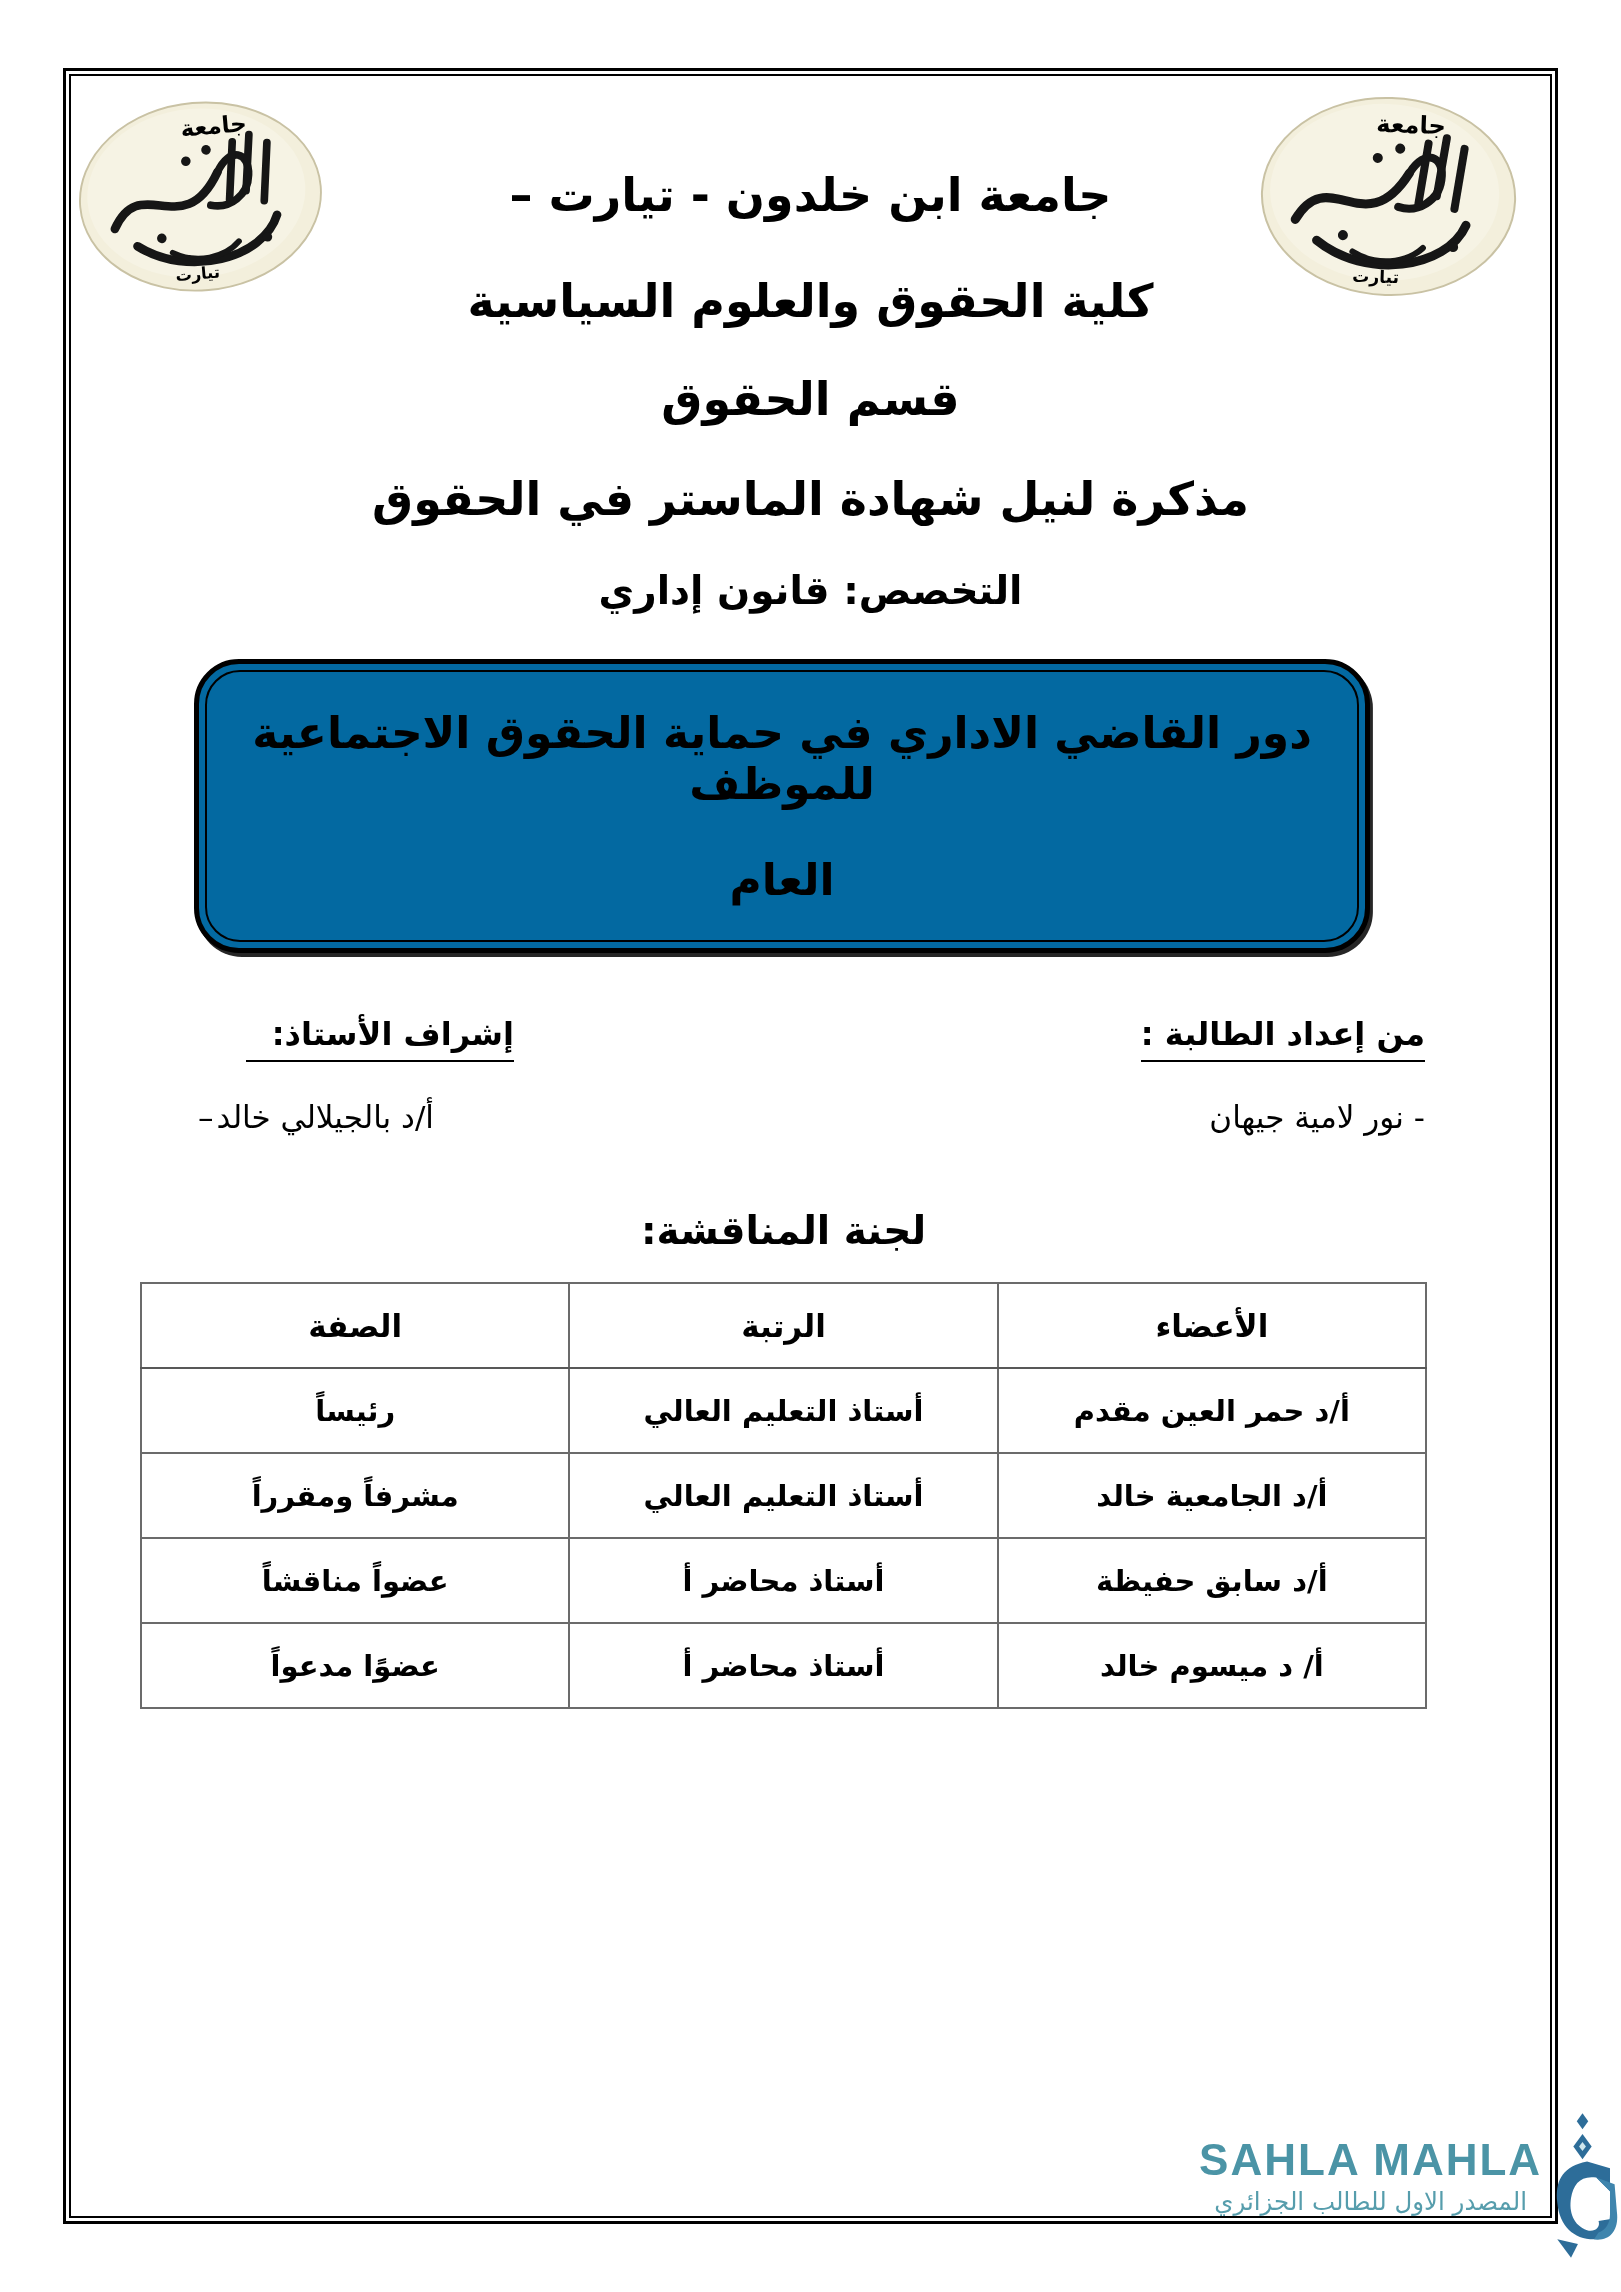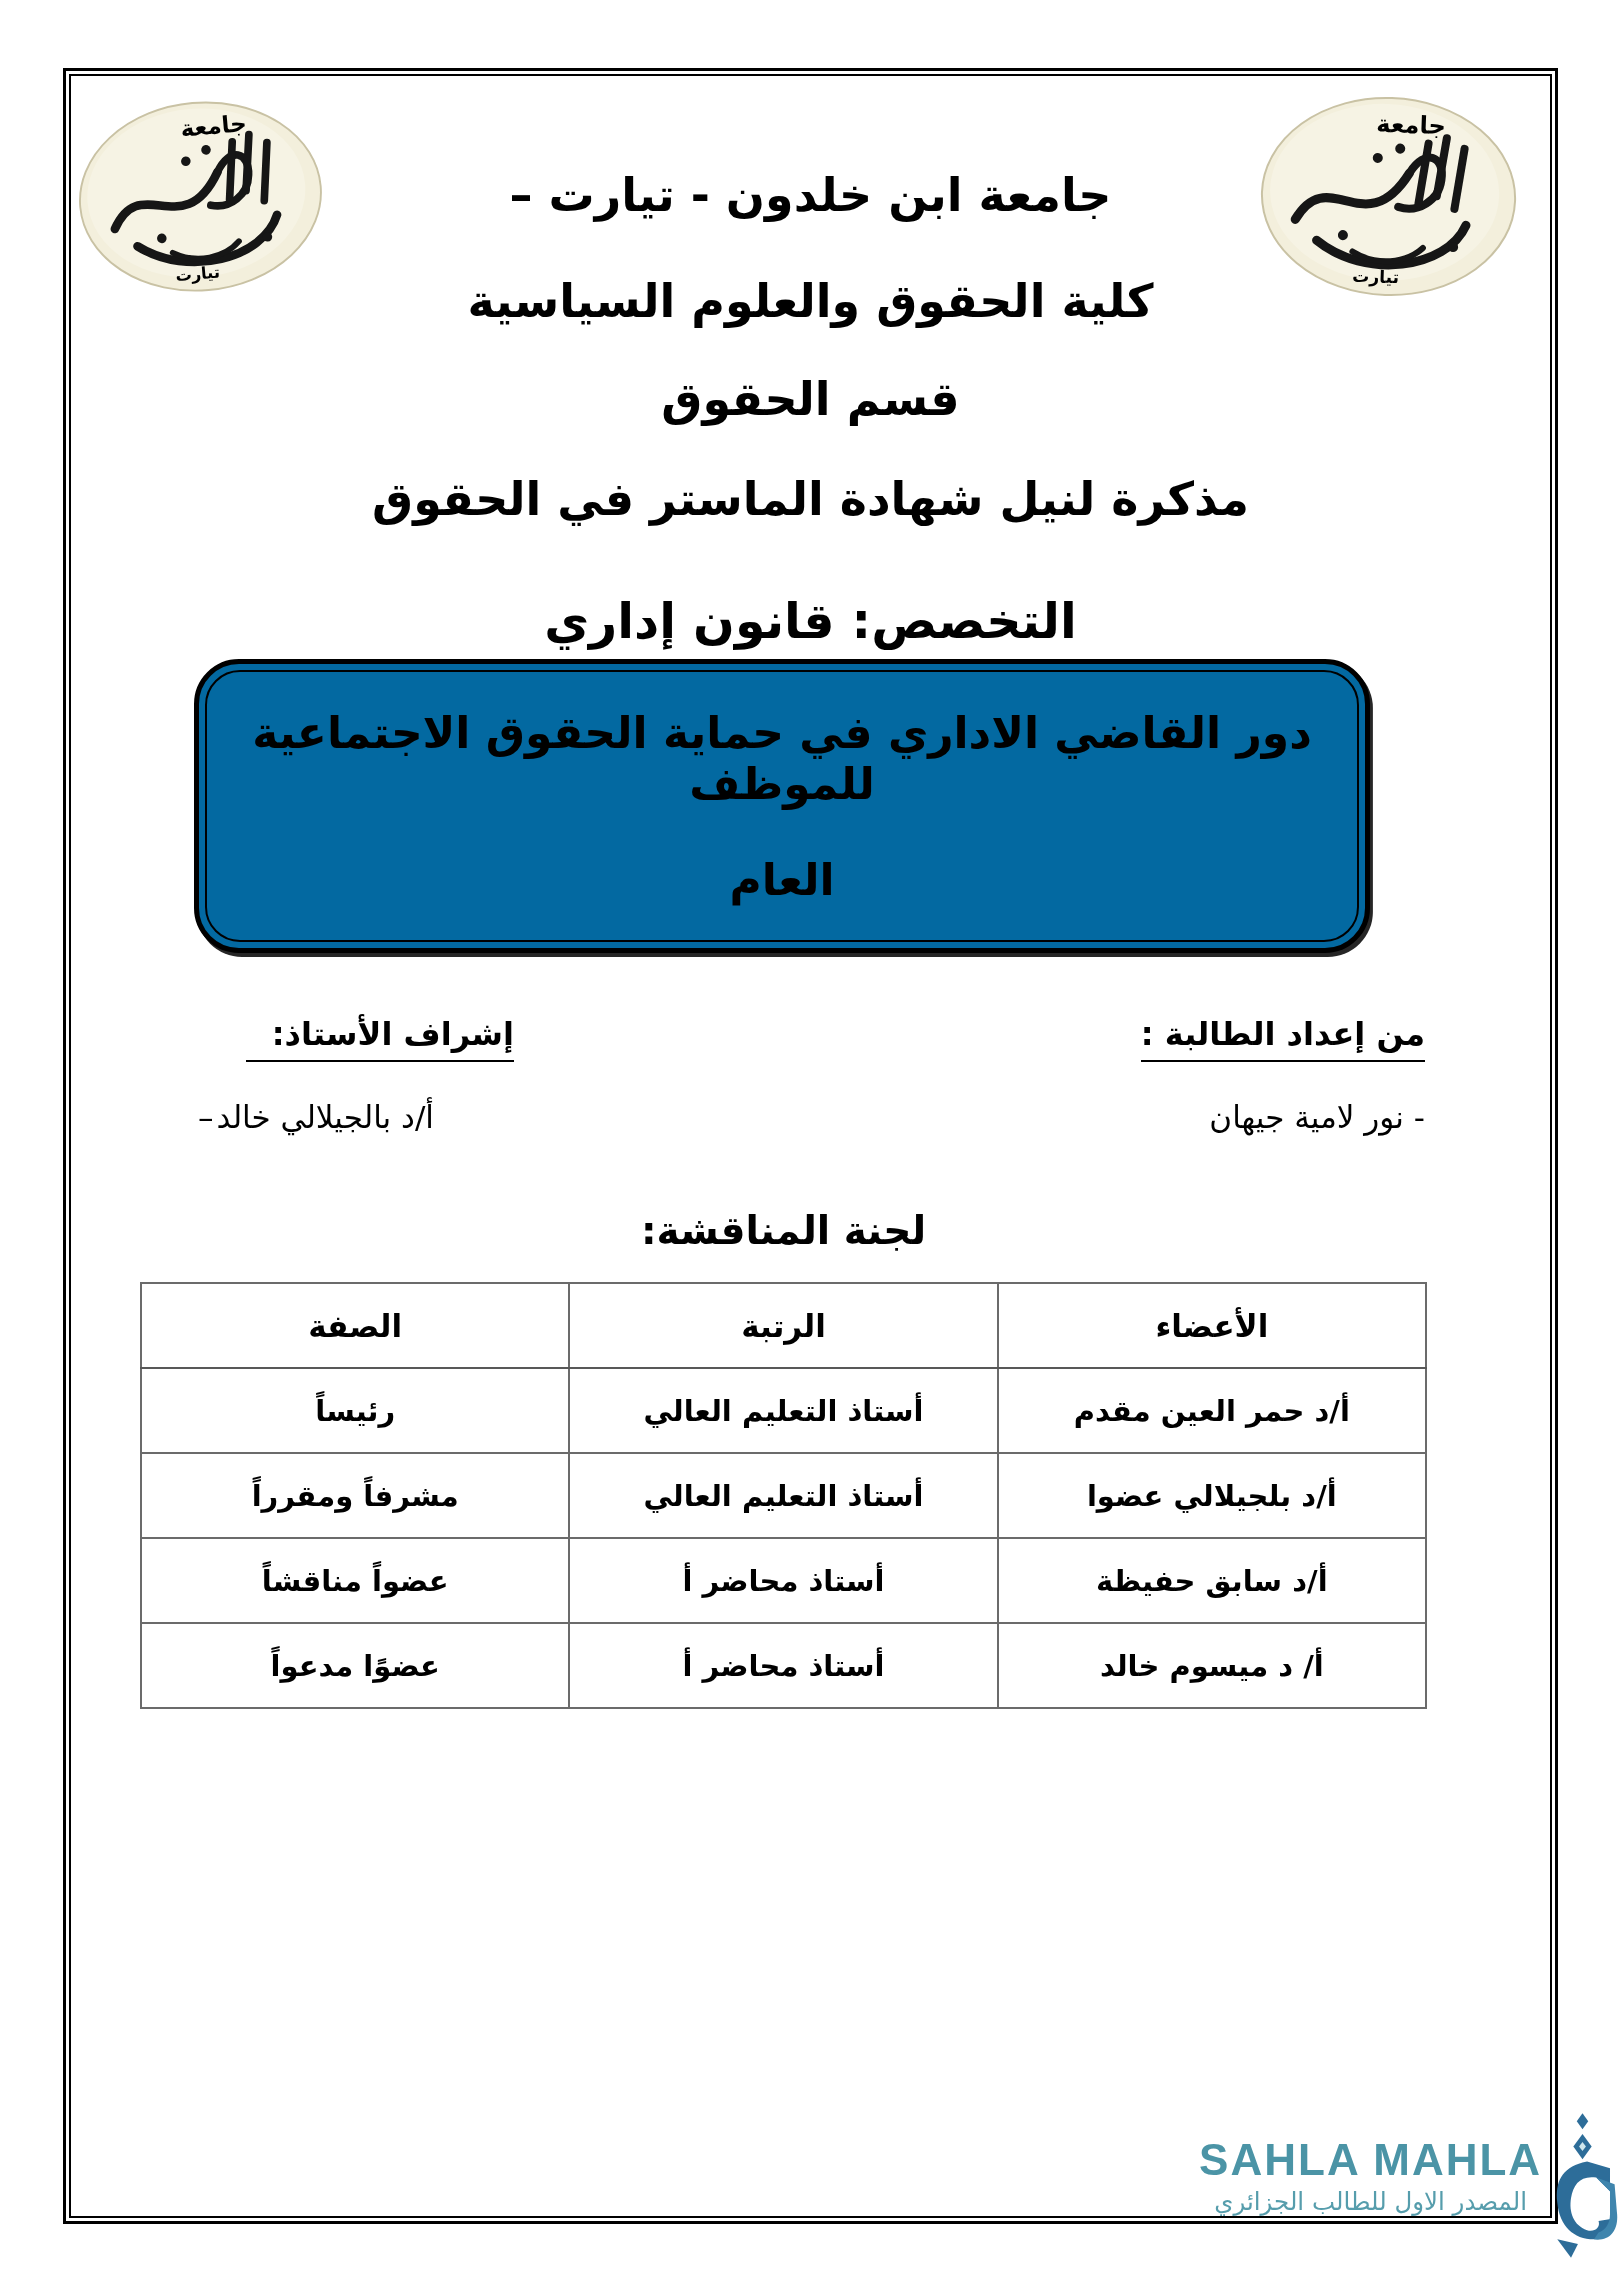--- a/index.html
+++ b/index.html
@@ -21,21 +21,21 @@
   .seal-right{left:1257px;top:94px;width:263px;height:206px;transform:rotate(2deg);}
   
   .hline{
     position:absolute;left:118px;right:118px;text-align:center;
     direction:rtl;font-weight:bold;
   }
   .hl1{top:168px;font-size:46px;}
   .hl2{top:274px;font-size:46px;}
   .hl3{top:372px;font-size:46px;}
   .hl4{top:472px;font-size:46px;}
-  .hl5{top:568px;font-size:49px;margin-top:25px;}
+  .hl5{top:568px;font-size:39px;}
   
   .title-box{
     position:absolute;left:194px;top:659px;width:1176px;height:294px;
     box-sizing:border-box;border:5.9px solid #000;border-radius:45px;
     padding:5.9px;box-shadow:2.9px 3.9px 0 rgba(0,0,0,.85);background:#0369a1;
   }
   .title-box-inner{
     box-sizing:border-box;width:100%;height:100%;
     border:2px solid #000;border-radius:35px;
     display:flex;flex-direction:column;align-items:center;justify-content:center;
@@ -179,21 +179,21 @@
         <th>الصفة</th>
       </tr>
     </thead>
     <tbody>
       <tr>
         <td>أ/د حمر العين مقدم</td>
         <td>أستاذ التعليم العالي</td>
         <td>رئيساً</td>
       </tr>
       <tr>
-        <td>أ/د بلجيلالي عضوا</td>
+        <td>أ/د الجامعية خالد</td>
         <td>أستاذ التعليم العالي</td>
         <td>مشرفاً ومقرراً</td>
       </tr>
       <tr>
         <td>أ/د  سابق حفيظة</td>
         <td>أستاذ محاضر أ</td>
         <td>عضواً مناقشاً</td>
       </tr>
       <tr>
         <td>أ/ د ميسوم خالد</td>

